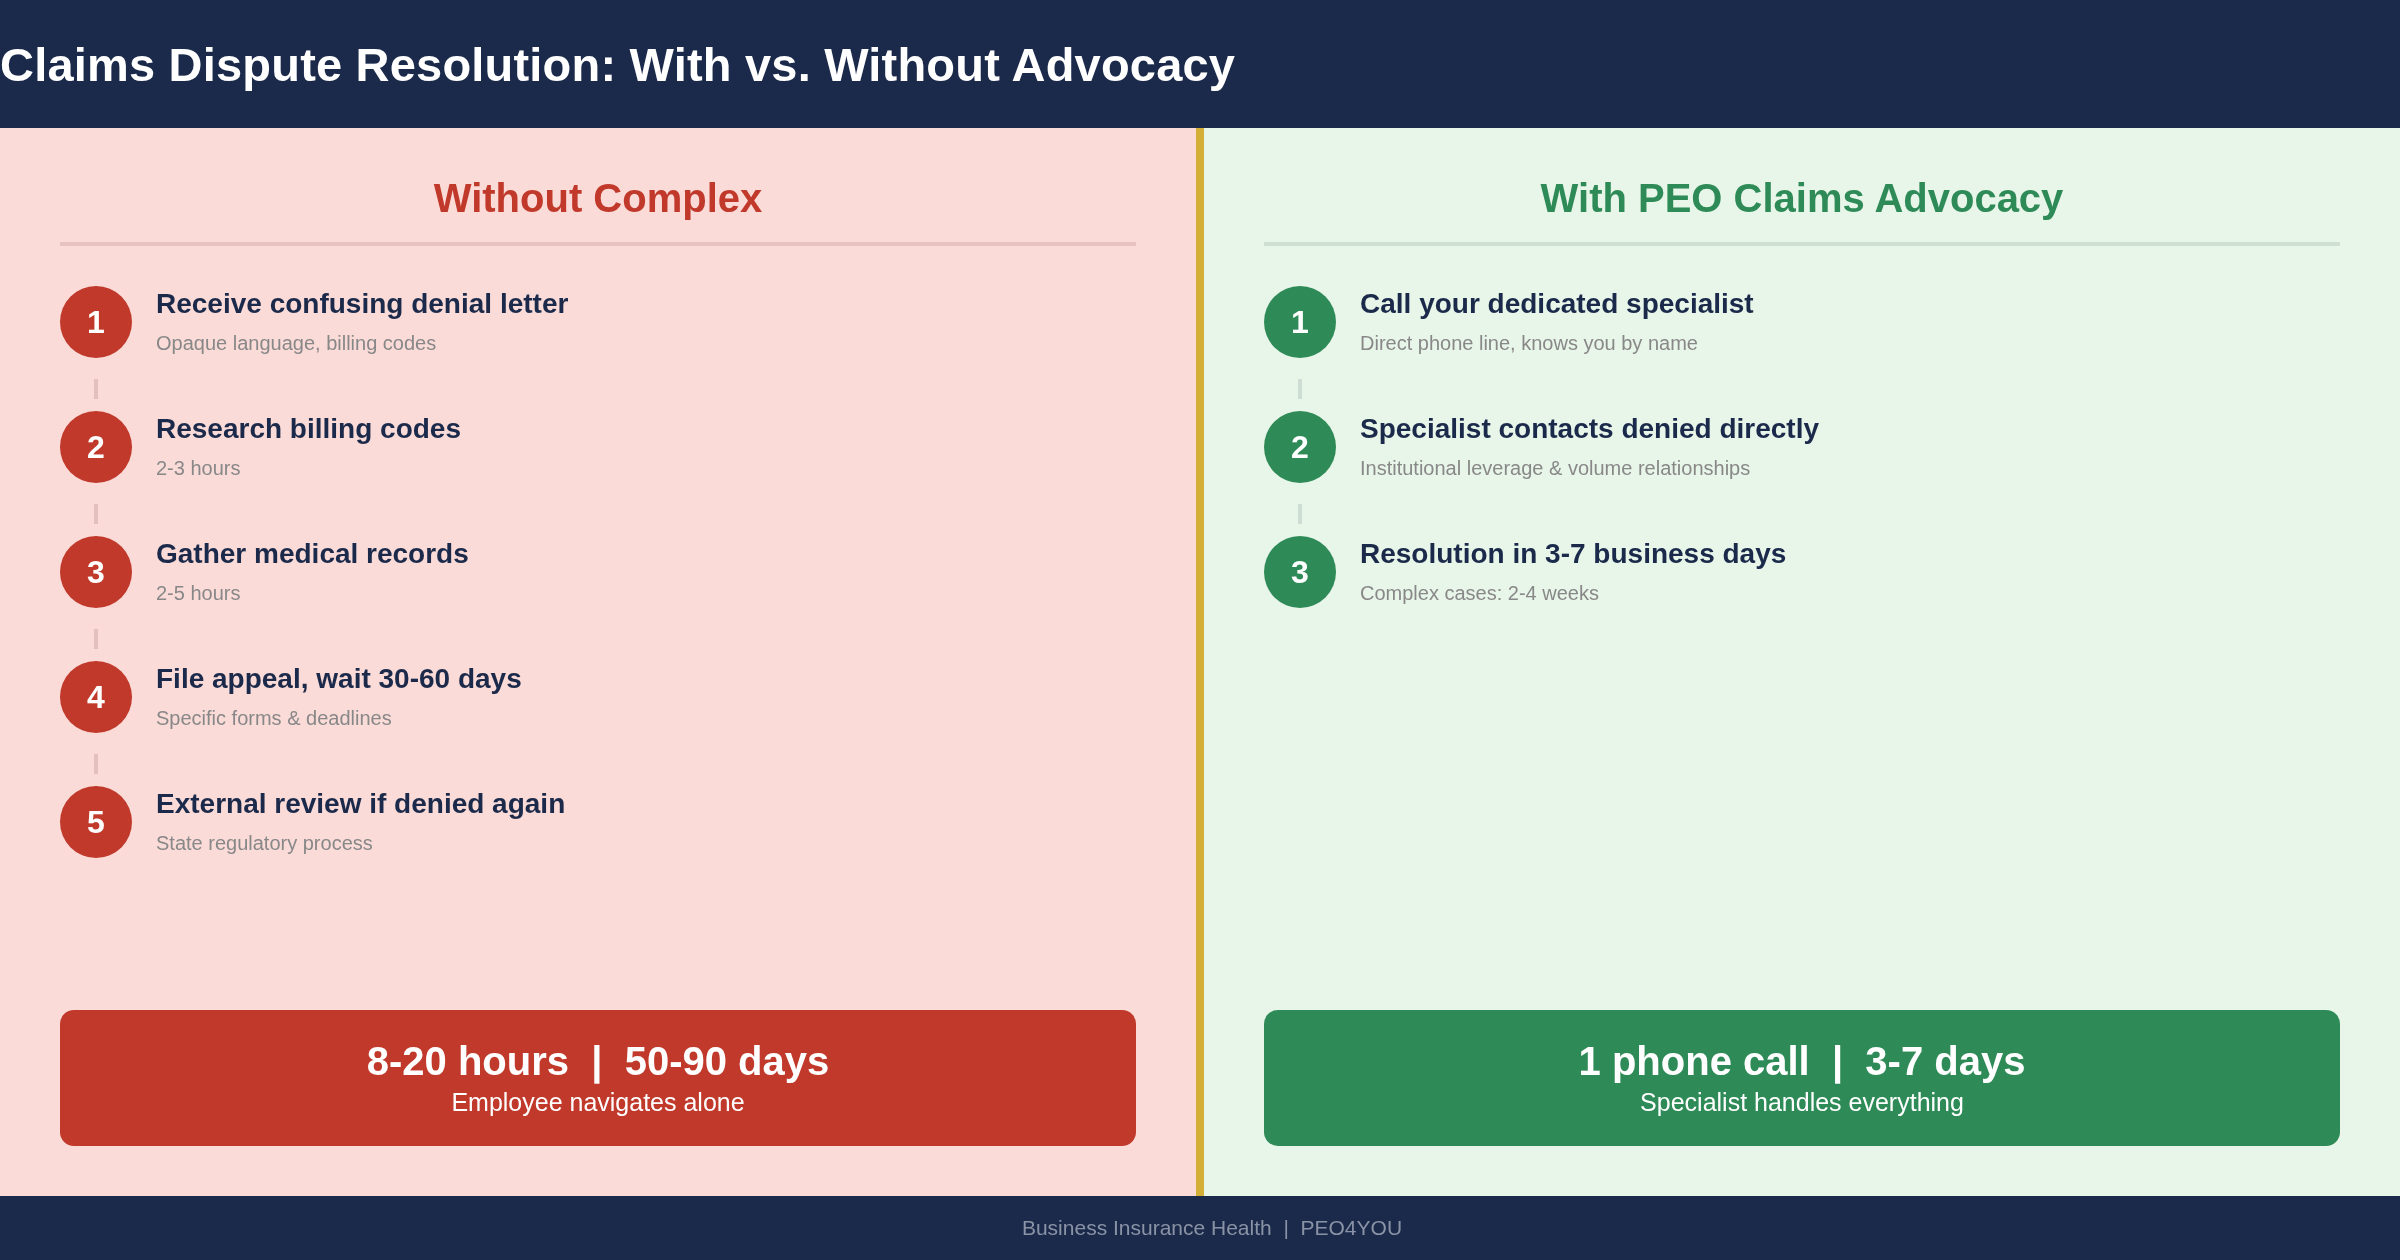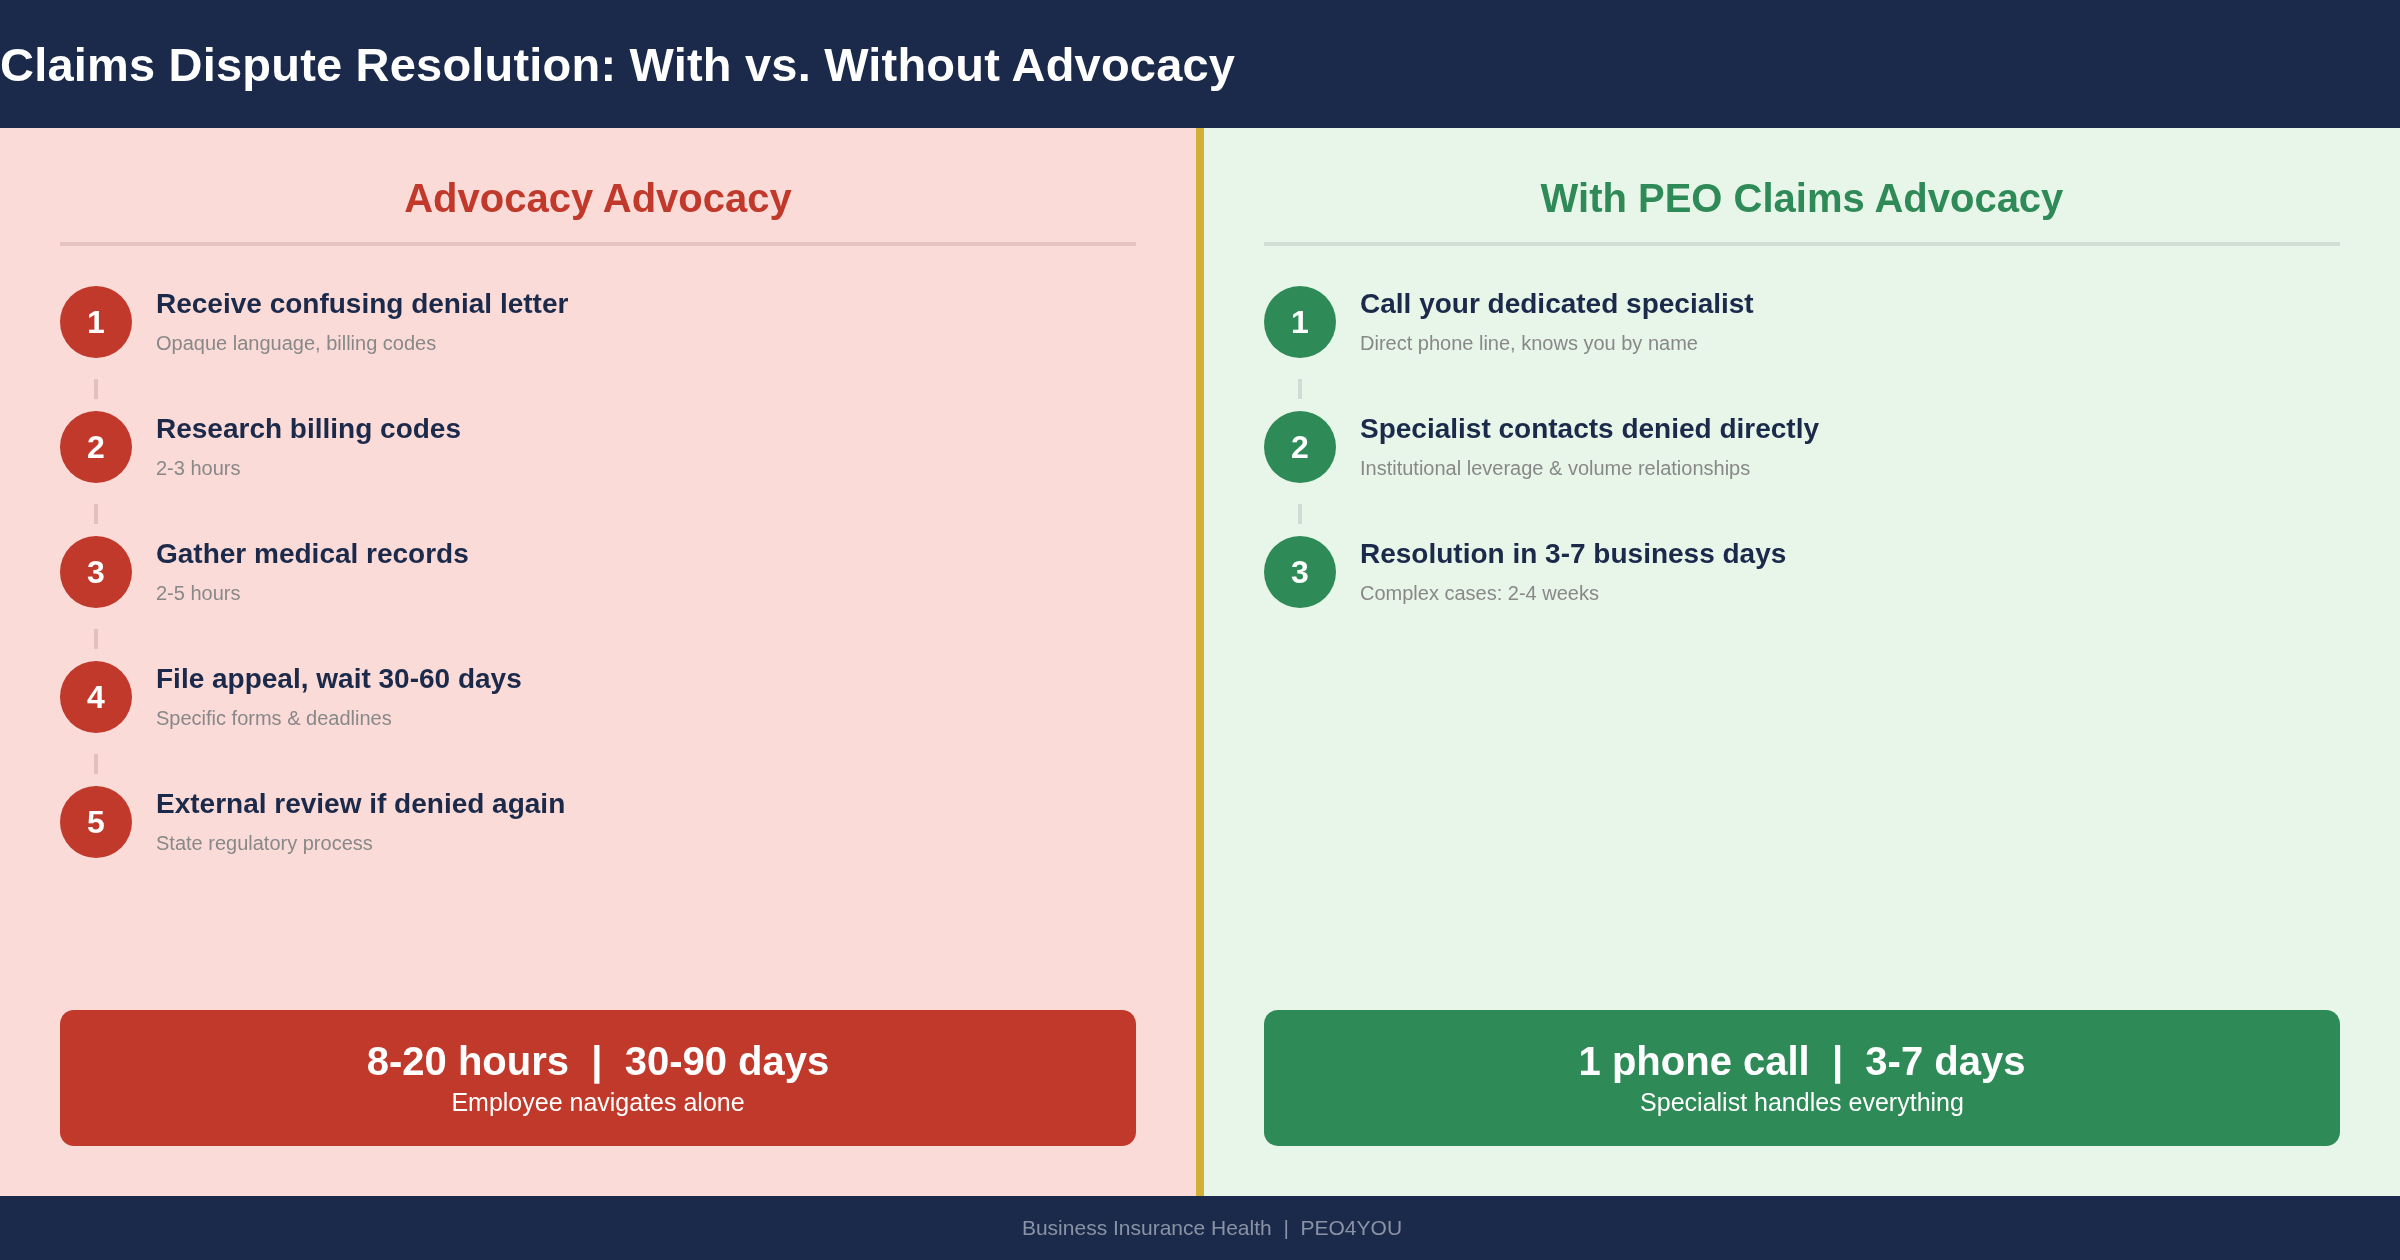--- a/index.html
+++ b/index.html
@@ -81,21 +81,21 @@
 </head>
 <body>
 
 <div class="header">
   <h1>Claims Dispute Resolution: With vs. Without Advocacy</h1>
 </div>
 
 <div class="panels">
 
   <section class="panel left">
-    <div class="panel-title">Advocacy Advocacy</div>
+    <div class="panel-title">Without Complex</div>
     <div class="panel-rule"></div>
     <div class="steps">
       <div class="step">
         <div class="step-num">1</div>
         <div class="step-connector"></div>
         <div class="step-text">
           <div class="step-title">Receive confusing denial letter</div>
           <div class="step-desc">Opaque language, billing codes</div>
         </div>
       </div>
@@ -125,21 +125,21 @@
       </div>
       <div class="step">
         <div class="step-num">5</div>
         <div class="step-text">
           <div class="step-title">External review if denied again</div>
           <div class="step-desc">State regulatory process</div>
         </div>
       </div>
     </div>
     <div class="summary">
-      <div class="summary-main">8-20 hours  |  30-90 days</div>
+      <div class="summary-main">8-20 hours  |  50-90 days</div>
       <div class="summary-sub">Employee navigates alone</div>
     </div>
   </section>
 
   <div class="divider"></div>
 
   <section class="panel right">
     <div class="panel-title">With PEO Claims Advocacy</div>
     <div class="panel-rule"></div>
     <div class="steps">

